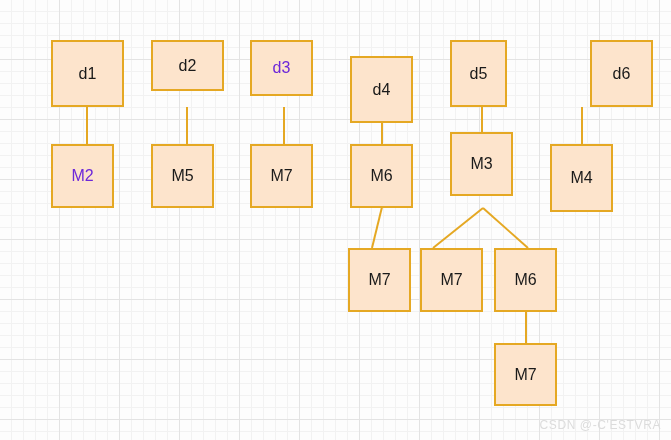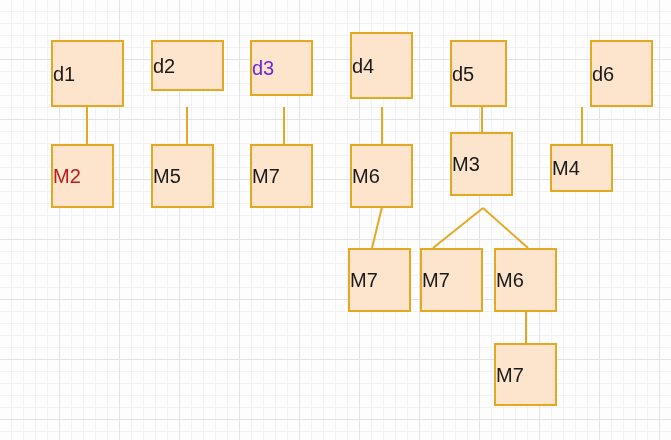--- a/index.html
+++ b/index.html
@@ -34,23 +34,23 @@
     height: 440px;
     pointer-events: none;
   }
   .node {
     position: absolute;
     box-sizing: border-box;
     background: #fde4cc;
     border: 2px solid #e5a823;
     display: flex;
     align-items: center;
-    justify-content: flex-start;
+    justify-content: center;
     color: #1a1a1a;
-    font-size: 20px;
+    font-size: 16px;
     font-family: "Liberation Sans", sans-serif;
     line-height: 1;
   }
   .node-label {
     display: block;
     pointer-events: none;
   }
   .watermark {
     position: absolute;
     right: 10px;
@@ -83,55 +83,56 @@
   <div class="node-layer">
       <div class="node" style="left: 51px; top: 40px; width: 73px; height: 67px; background: rgb(253, 228, 204); border-color: rgb(229, 168, 35); color: rgb(26, 26, 26);">
         <span class="node-label">d1</span>
       </div>
       <div class="node" style="left: 151px; top: 40px; width: 73px; height: 51px; background: rgb(253, 228, 204); border-color: rgb(229, 168, 35); color: rgb(26, 26, 26);">
         <span class="node-label">d2</span>
       </div>
       <div class="node" style="left: 250px; top: 40px; width: 63px; height: 56px; background: rgb(253, 228, 204); border-color: rgb(229, 168, 35); color: #6d28d9;">
         <span class="node-label">d3</span>
       </div>
-      <div class="node" style="left: 350px; top: 32px; width: 63px; height: 67px; background: rgb(253, 228, 204); border-color: rgb(229, 168, 35); color: rgb(26, 26, 26);">
+      <div class="node" style="left: 350px; top: 56px; width: 63px; height: 67px; background: rgb(253, 228, 204); border-color: rgb(229, 168, 35); color: rgb(26, 26, 26);">
         <span class="node-label">d4</span>
       </div>
       <div class="node" style="left: 450px; top: 40px; width: 57px; height: 67px; background: rgb(253, 228, 204); border-color: rgb(229, 168, 35); color: rgb(26, 26, 26);">
         <span class="node-label">d5</span>
       </div>
       <div class="node" style="left: 550px; top: 40px; width: 63px; height: 67px; background: rgb(253, 228, 204); border-color: rgb(229, 168, 35); color: rgb(26, 26, 26); margin-left: 40px;">
         <span class="node-label">d6</span>
       </div>
-      <div class="node" style="left: 51px; top: 144px; width: 63px; height: 64px; background: rgb(253, 228, 204); border-color: rgb(229, 168, 35); color: #b91c1c;">
+      <div class="node" style="left: 51px; top: 144px; width: 63px; height: 64px; background: rgb(253, 228, 204); border-color: rgb(229, 168, 35); color: #6d28d9;">
         <span class="node-label">M2</span>
       </div>
       <div class="node" style="left: 151px; top: 144px; width: 63px; height: 64px; background: rgb(253, 228, 204); border-color: rgb(229, 168, 35); color: rgb(26, 26, 26);">
         <span class="node-label">M5</span>
       </div>
       <div class="node" style="left: 250px; top: 144px; width: 63px; height: 64px; background: rgb(253, 228, 204); border-color: rgb(229, 168, 35); color: rgb(26, 26, 26);">
         <span class="node-label">M7</span>
       </div>
       <div class="node" style="left: 350px; top: 144px; width: 63px; height: 64px; background: rgb(253, 228, 204); border-color: rgb(229, 168, 35); color: rgb(26, 26, 26);">
         <span class="node-label">M6</span>
       </div>
       <div class="node" style="left: 450px; top: 132px; width: 63px; height: 64px; background: rgb(253, 228, 204); border-color: rgb(229, 168, 35); color: rgb(26, 26, 26);">
         <span class="node-label">M3</span>
       </div>
-      <div class="node" style="left: 550px; top: 144px; width: 63px; height: 48px; background: rgb(253, 228, 204); border-color: rgb(229, 168, 35); color: rgb(26, 26, 26);">
+      <div class="node" style="left: 550px; top: 144px; width: 63px; height: 68px; background: rgb(253, 228, 204); border-color: rgb(229, 168, 35); color: rgb(26, 26, 26);">
         <span class="node-label">M4</span>
       </div>
       <div class="node" style="left: 348px; top: 248px; width: 63px; height: 64px; background: rgb(253, 228, 204); border-color: rgb(229, 168, 35); color: rgb(26, 26, 26);">
         <span class="node-label">M7</span>
       </div>
       <div class="node" style="left: 420px; top: 248px; width: 63px; height: 64px; background: rgb(253, 228, 204); border-color: rgb(229, 168, 35); color: rgb(26, 26, 26);">
         <span class="node-label">M7</span>
       </div>
       <div class="node" style="left: 494px; top: 248px; width: 63px; height: 64px; background: rgb(253, 228, 204); border-color: rgb(229, 168, 35); color: rgb(26, 26, 26);">
         <span class="node-label">M6</span>
       </div>
       <div class="node" style="left: 494px; top: 343px; width: 63px; height: 63px; background: rgb(253, 228, 204); border-color: rgb(229, 168, 35); color: rgb(26, 26, 26);">
         <span class="node-label">M7</span>
       </div>
     </div>
 
+  <div class="watermark">CSDN @-C'ESTVRA</div>
 
 </div>
 
 </body></html>

